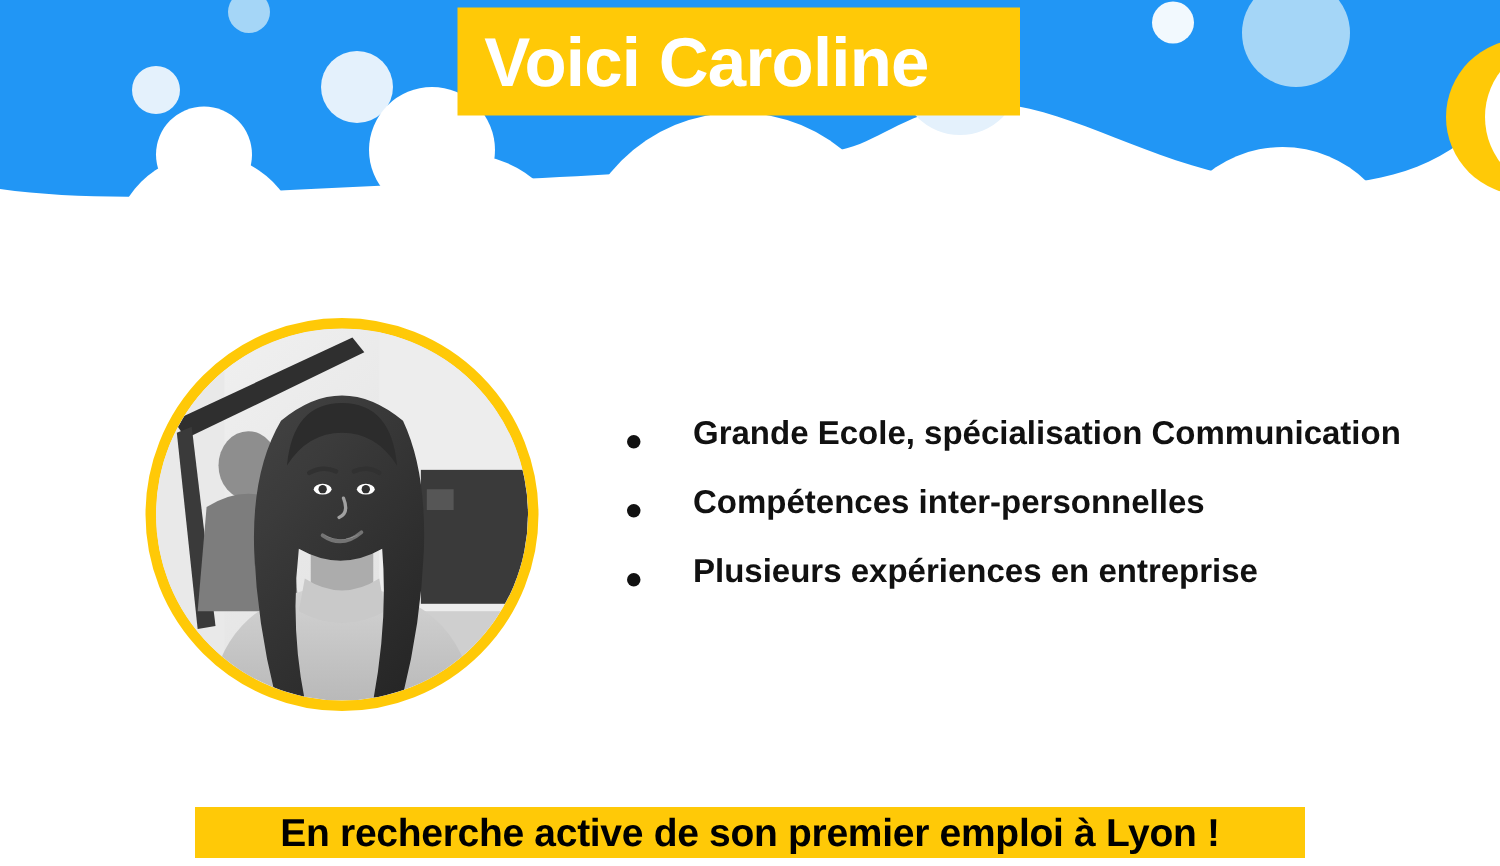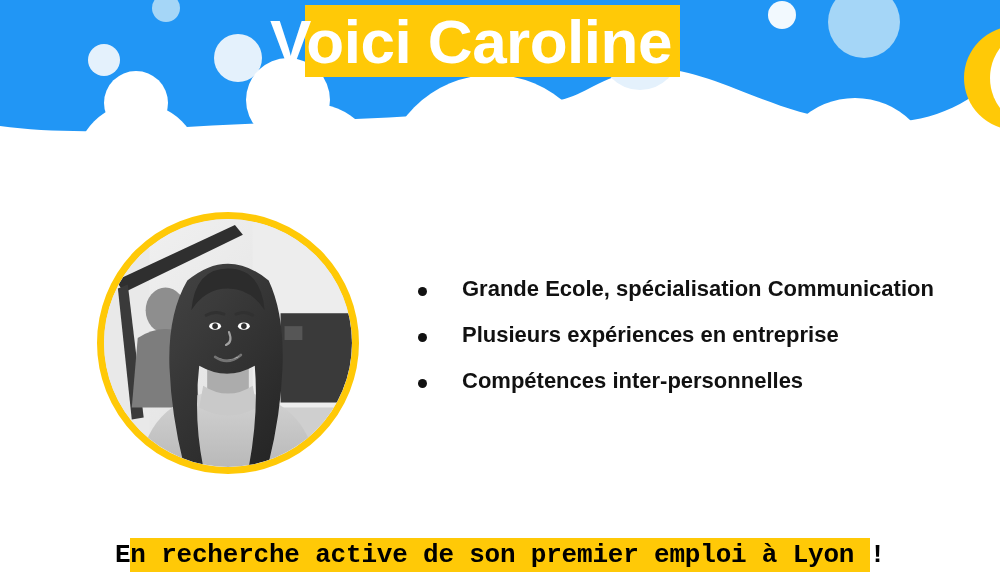--- a/index.html
+++ b/index.html
@@ -35,21 +35,21 @@
   }
   .title-text {
     position:absolute;
     left:305px; top:5px;
     width:332px; height:72px;
     z-index:6;
     display:flex;
     align-items:center;
     justify-content:center;
     color:#ffffff;
-    font-size:62px;
+    font-size:46px;
     font-weight:bold;
     letter-spacing:-0.5px;
     white-space:nowrap;
   }
 
   
   .portrait {
     position:absolute;
     left:97px; top:212px;
     width:262px; height:262px;
@@ -81,21 +81,21 @@
   
   .bullets {
     position:absolute;
     left:418px; top:276px;
     width:580px;
     list-style:none;
   }
   .bullet-item {
     position:relative;
     display:flex;
-    align-items:flex-start;
+    align-items:center;
     margin-bottom:20px;
     min-height:26px;
   }
   .bullet-dot {
     flex:0 0 auto;
     width:9px; height:9px;
     border-radius:50%;
     background:#111111;
     margin-top:11px;
     margin-right:35px;
@@ -117,21 +117,20 @@
     display:flex;
     align-items:center;
     justify-content:center;
   }
   .bottom-banner-text {
     color:#000000;
     font-size:26px;
     font-weight:bold;
     letter-spacing:-0.2px;
     white-space:nowrap;
-    font-family:Liberation Mono, monospace;
   }
 </style>
 </head>
 <body>
 
 <div class="slide">
 
   <div class="header-band">
     <svg viewBox="0 0 1000 150" xmlns="http://www.w3.org/2000/svg">
 
@@ -226,25 +225,25 @@
   </div>
 
 
   <ul class="bullets">
     <li class="bullet-item">
       <span class="bullet-dot"></span>
       <span class="bullet-label">Grande Ecole, spécialisation Communication</span>
     </li>
     <li class="bullet-item">
       <span class="bullet-dot"></span>
-      <span class="bullet-label">Plusieurs expériences en entreprise</span>
+      <span class="bullet-label">Compétences inter-personnelles</span>
     </li>
     <li class="bullet-item">
       <span class="bullet-dot"></span>
-      <span class="bullet-label">Compétences inter-personnelles</span>
+      <span class="bullet-label">Plusieurs expériences en entreprise</span>
     </li>
   </ul>
 
   <div class="bottom-banner">
     <span class="bottom-banner-text">En recherche active de son premier emploi à Lyon !</span>
   </div>
 
 </div>
 
 </body></html>

